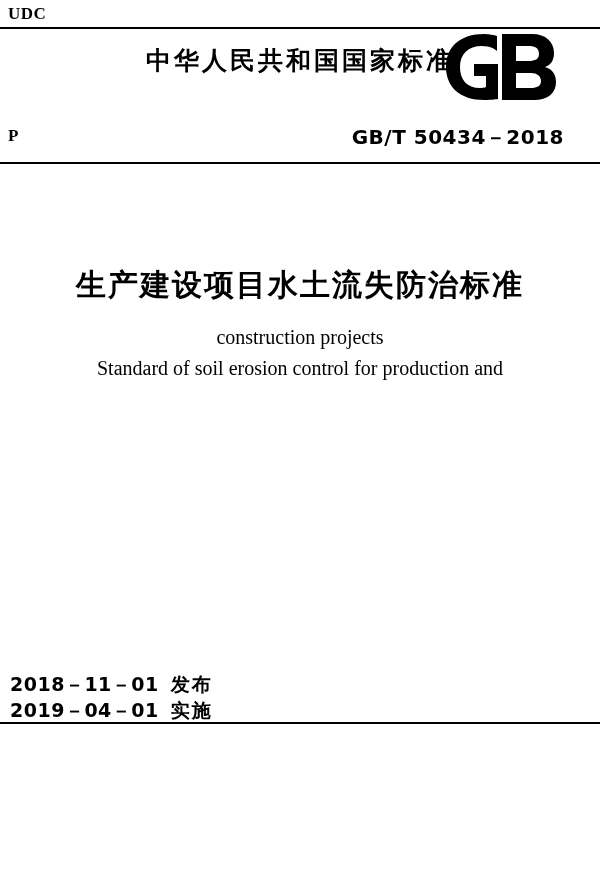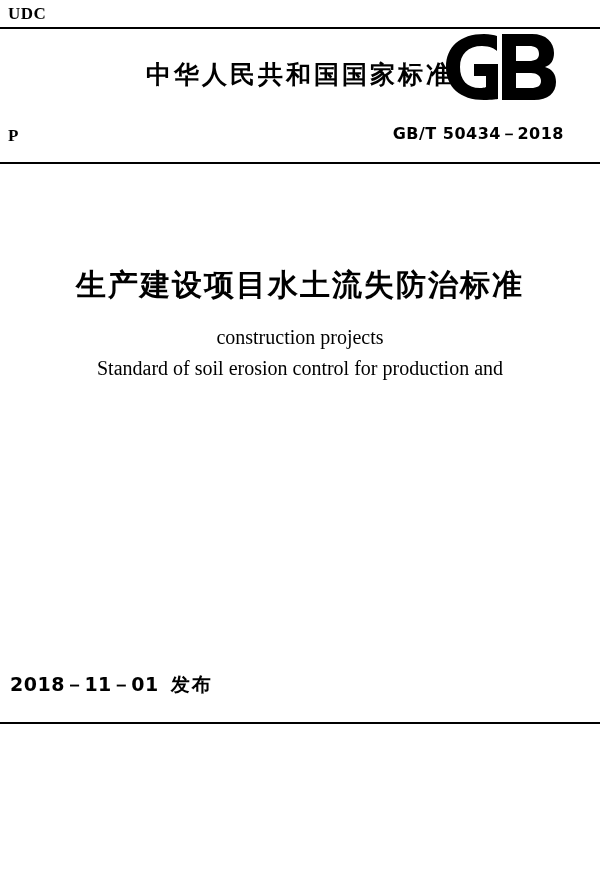--- a/index.html
+++ b/index.html
@@ -36,21 +36,21 @@
     position: absolute;
     left: 0;
     right: 0;
     top: 27px;
     border-top: 2px solid #000;
   }
   .national-std {
     position: absolute;
     left: 0;
     right: 0;
-    top: 58px;
+    top: 44px;
     text-align: center;
     font-family: "DejaVu Sans", sans-serif;
     font-weight: bold;
     font-size: 25px;
     letter-spacing: 3px;
   }
 
   
   .gb-logo {
     position: absolute;
@@ -67,21 +67,21 @@
     font-family: "Liberation Serif", serif;
     font-weight: bold;
     font-size: 17px;
   }
   .std-number {
     position: absolute;
     right: 36px;
     top: 124px;
     font-family: "DejaVu Sans", sans-serif;
     font-weight: bold;
-    font-size: 16px;
+    font-size: 20px;
     letter-spacing: 0.5px;
   }
   .rule-under-number {
     position: absolute;
     left: 0;
     right: 0;
     top: 162px;
     border-top: 2px solid #000;
   }
 
@@ -187,19 +187,22 @@
 
   <div class="title-en">
     <div>construction projects</div>
     <div>Standard of soil erosion control for production and</div>
   </div>
 
   <div class="date-row">
     <div class="date-item">
       <span class="date-num">2018－11－01</span><span class="date-word">发布</span>
     </div>
+    <div class="date-item">
+      <span class="date-num">2019－04－01</span><span class="date-word">实施</span>
+    </div>
   </div>
 
   <div class="rule-bottom"></div>
 
 
 
 </div>
 
 </body></html>

